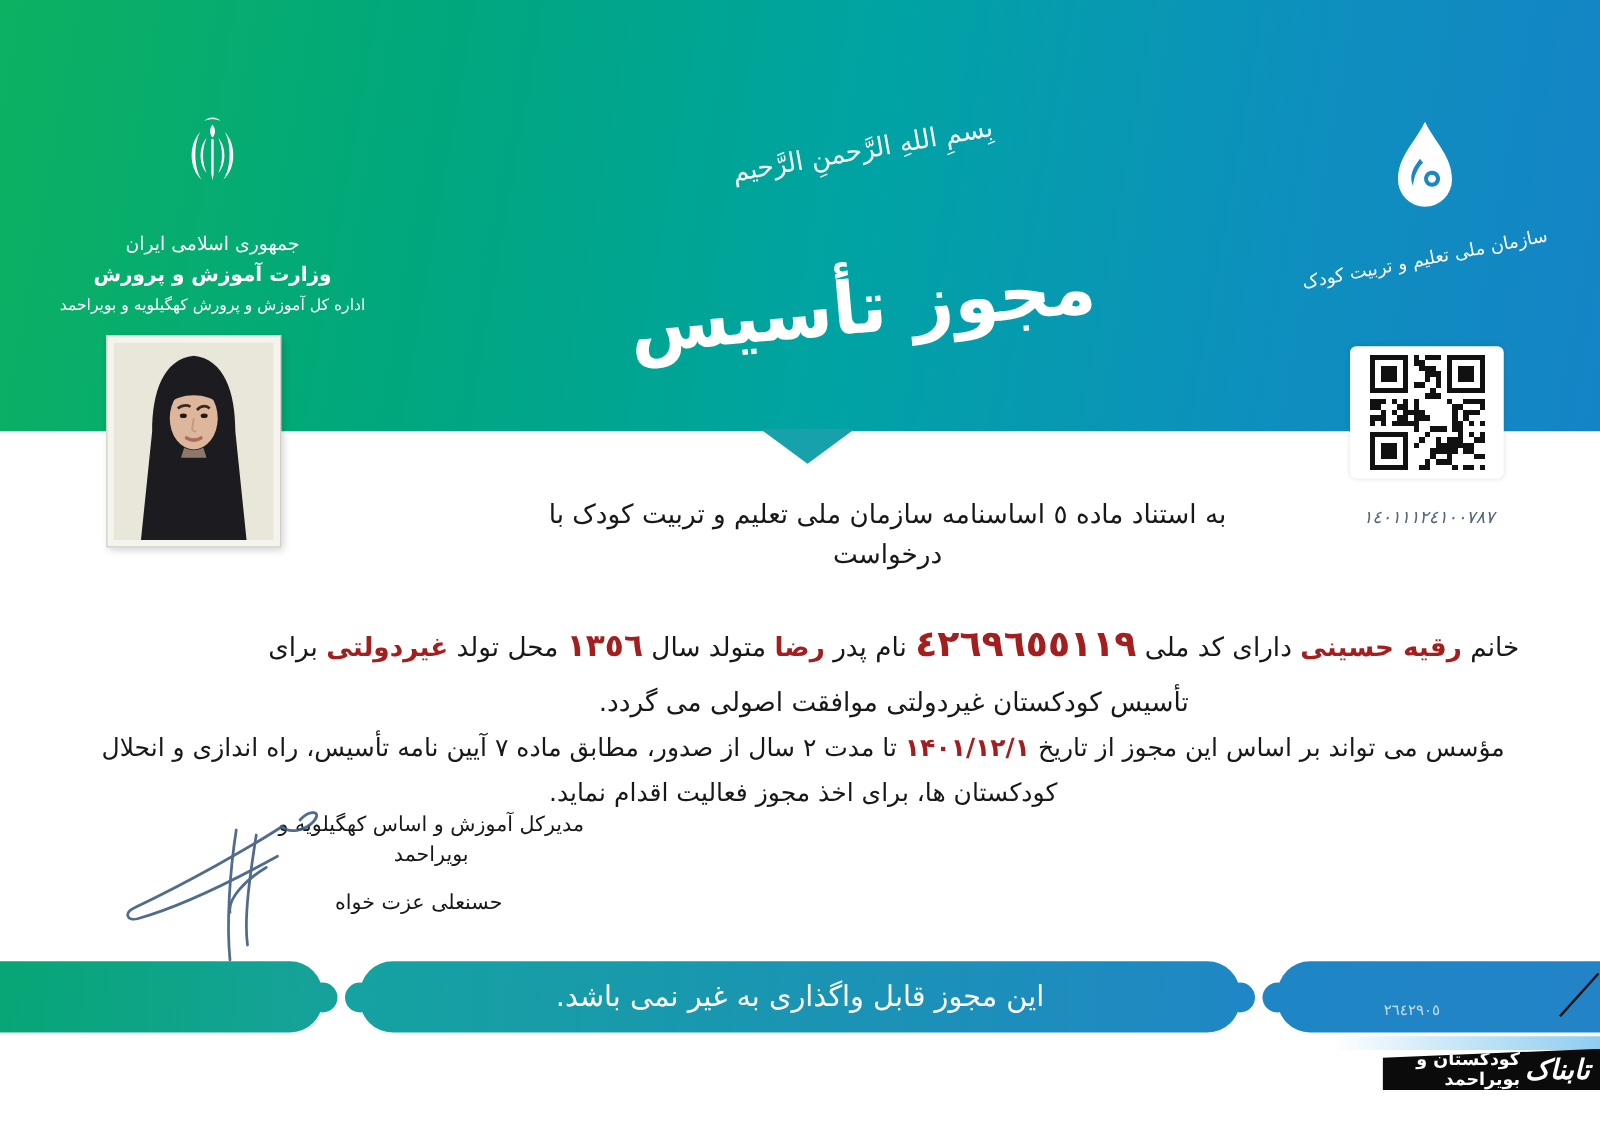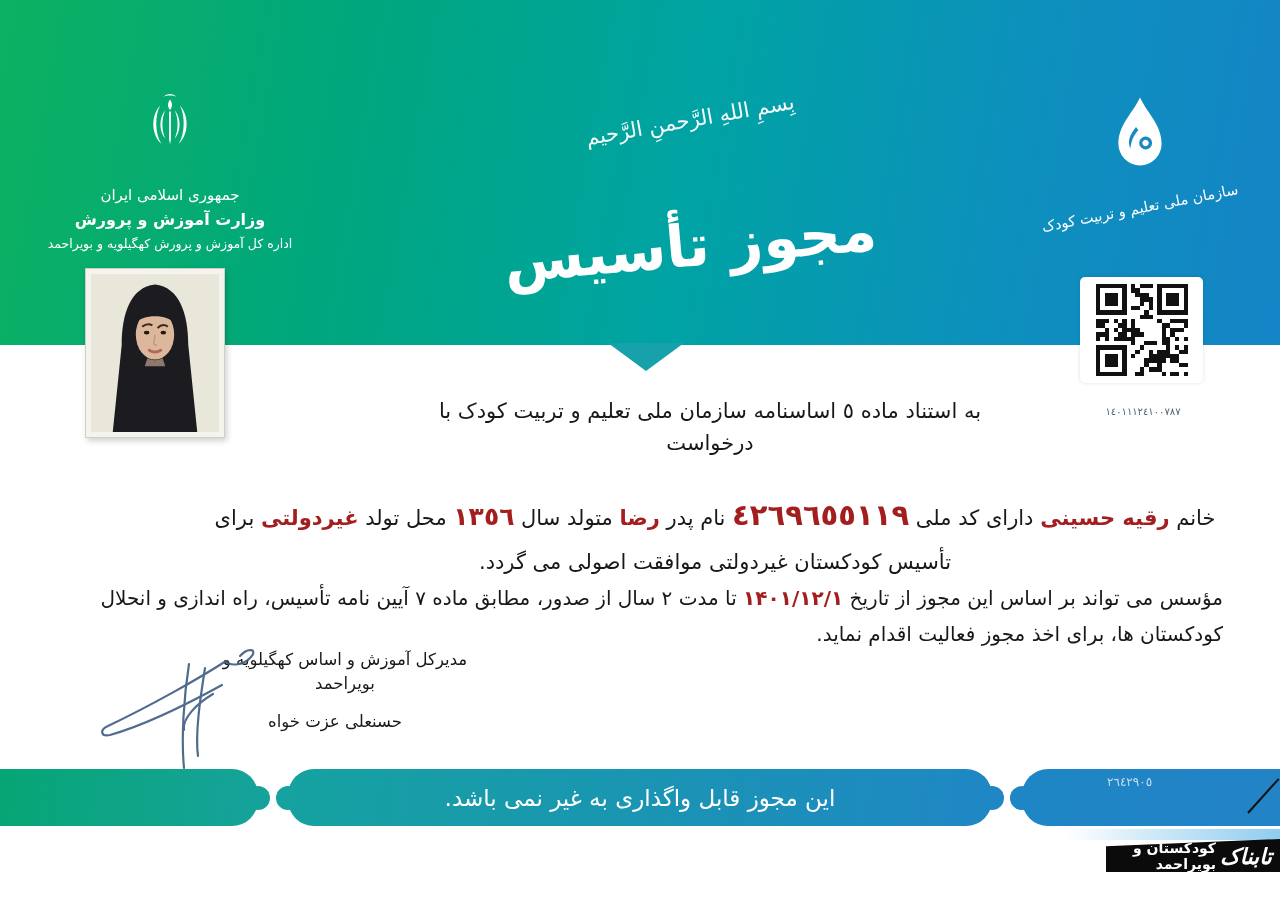--- a/index.html
+++ b/index.html
@@ -24,30 +24,30 @@
               font-size:58px;font-weight:bold;transform:rotate(-5deg);direction:rtl;letter-spacing:1px;}
   
   .org{position:absolute;left:1020px;top:92px;width:240px;text-align:center;color:#ffffff;}
   .org-logo{width:64px;height:86px;margin:0 auto;}
   .org-name{font-size:14.5px;margin-top:18px;transform:rotate(-11deg);direction:rtl;}
   
   .qr-card{position:absolute;left:1080px;top:277px;width:123px;height:106px;background:#ffffff;
            border-radius:5px;box-shadow:0 0 4px rgba(0,0,0,.12);display:flex;align-items:center;justify-content:center;}
   .qr-card svg{width:92px;height:92px;}
   .qr-number{position:absolute;left:1068px;top:406px;width:150px;text-align:center;
-             color:#53677a;font-size:10px;letter-spacing:2px;}
+             color:#53677a;font-size:14px;letter-spacing:2px;font-style:italic;}
   
   .photo{position:absolute;left:85px;top:268px;width:140px;height:170px;background:#f4f3ee;
          border:1px solid #cfcfc6;box-shadow:2px 3px 6px rgba(0,0,0,.18);padding:5px;box-sizing:border-box;}
   .photo svg{width:100%;height:100%;display:block;}
   
   .line{direction:rtl;color:#17181a;}
   .intro{position:absolute;left:430px;top:396px;width:560px;text-align:center;font-size:21px;line-height:1.5;}
   .grant{position:absolute;left:200px;top:488px;width:1030px;text-align:center;font-size:21px;line-height:1.9;}
-  .terms{position:absolute;left:88px;top:580px;width:1135px;font-size:20px;line-height:1.8;}
+  .terms{position:absolute;left:75px;top:580px;width:1135px;text-align:center;font-size:20px;line-height:1.8;}
   .red{color:#a31f1f;font-weight:bold;}
   .id-num{font-size:29px;letter-spacing:4px;}
   .yr{font-size:25px;letter-spacing:2px;}
   .dt{letter-spacing:1px;}
   
   .sig-title{position:absolute;left:215px;top:648px;width:260px;text-align:center;font-size:16.5px;
              direction:rtl;color:#17181a;line-height:1.45;}
   .sig-name{position:absolute;left:245px;top:712px;width:180px;text-align:center;font-size:16.5px;
             direction:rtl;color:#17181a;}
   .sig-ink{position:absolute;left:92px;top:636px;width:185px;height:145px;}
@@ -61,21 +61,21 @@
             background:linear-gradient(95deg,#15a2a0,#1f87c5);
             display:flex;align-items:center;justify-content:center;}
   .seg-center::before{content:"";position:absolute;left:-12px;top:50%;margin-top:-12px;width:24px;height:24px;
             border-radius:50%;background:#15a2a0;}
   .seg-center::after{content:"";position:absolute;right:-12px;top:50%;margin-top:-12px;width:24px;height:24px;
             border-radius:50%;background:#1f87c5;}
   .seg-right{left:1022px;width:282px;border-radius:26px;background:linear-gradient(95deg,#1e86c4,#2383c8);}
   .seg-right::before{content:"";position:absolute;left:-12px;top:50%;margin-top:-12px;width:24px;height:24px;
             border-radius:50%;background:#1e86c4;}
   .notice-text{color:#ffffff;font-size:23px;direction:rtl;}
-  .serial{position:absolute;left:85px;top:6px;color:rgba(255,255,255,.72);font-size:12px;letter-spacing:2px;}
+  .serial{position:absolute;left:85px;top:32px;color:rgba(255,255,255,.72);font-size:12px;letter-spacing:2px;}
   
   .wm-bar{position:absolute;left:1066px;top:829px;width:214px;height:11px;
           background:linear-gradient(to left,#8fcdf0,#cfe9f8 60%,#ffffff);}
   .wm-ribbon{position:absolute;left:1106px;top:839px;width:174px;height:33px;background:#0b0b0b;
           clip-path:polygon(0 22%,100% 0,100% 100%,0 100%);
           display:flex;align-items:center;justify-content:flex-start;direction:rtl;padding-right:8px;box-sizing:border-box;}
   .wm-brand{color:#ffffff;font-size:22px;font-weight:bold;font-style:italic;margin-left:4px;
           font-family:"DejaVu Serif",serif;}
   .wm-region{color:#ffffff;font-size:14px;font-weight:bold;}
   .wm-stroke{position:absolute;left:1248px;top:812px;width:46px;height:2px;background:#111;

